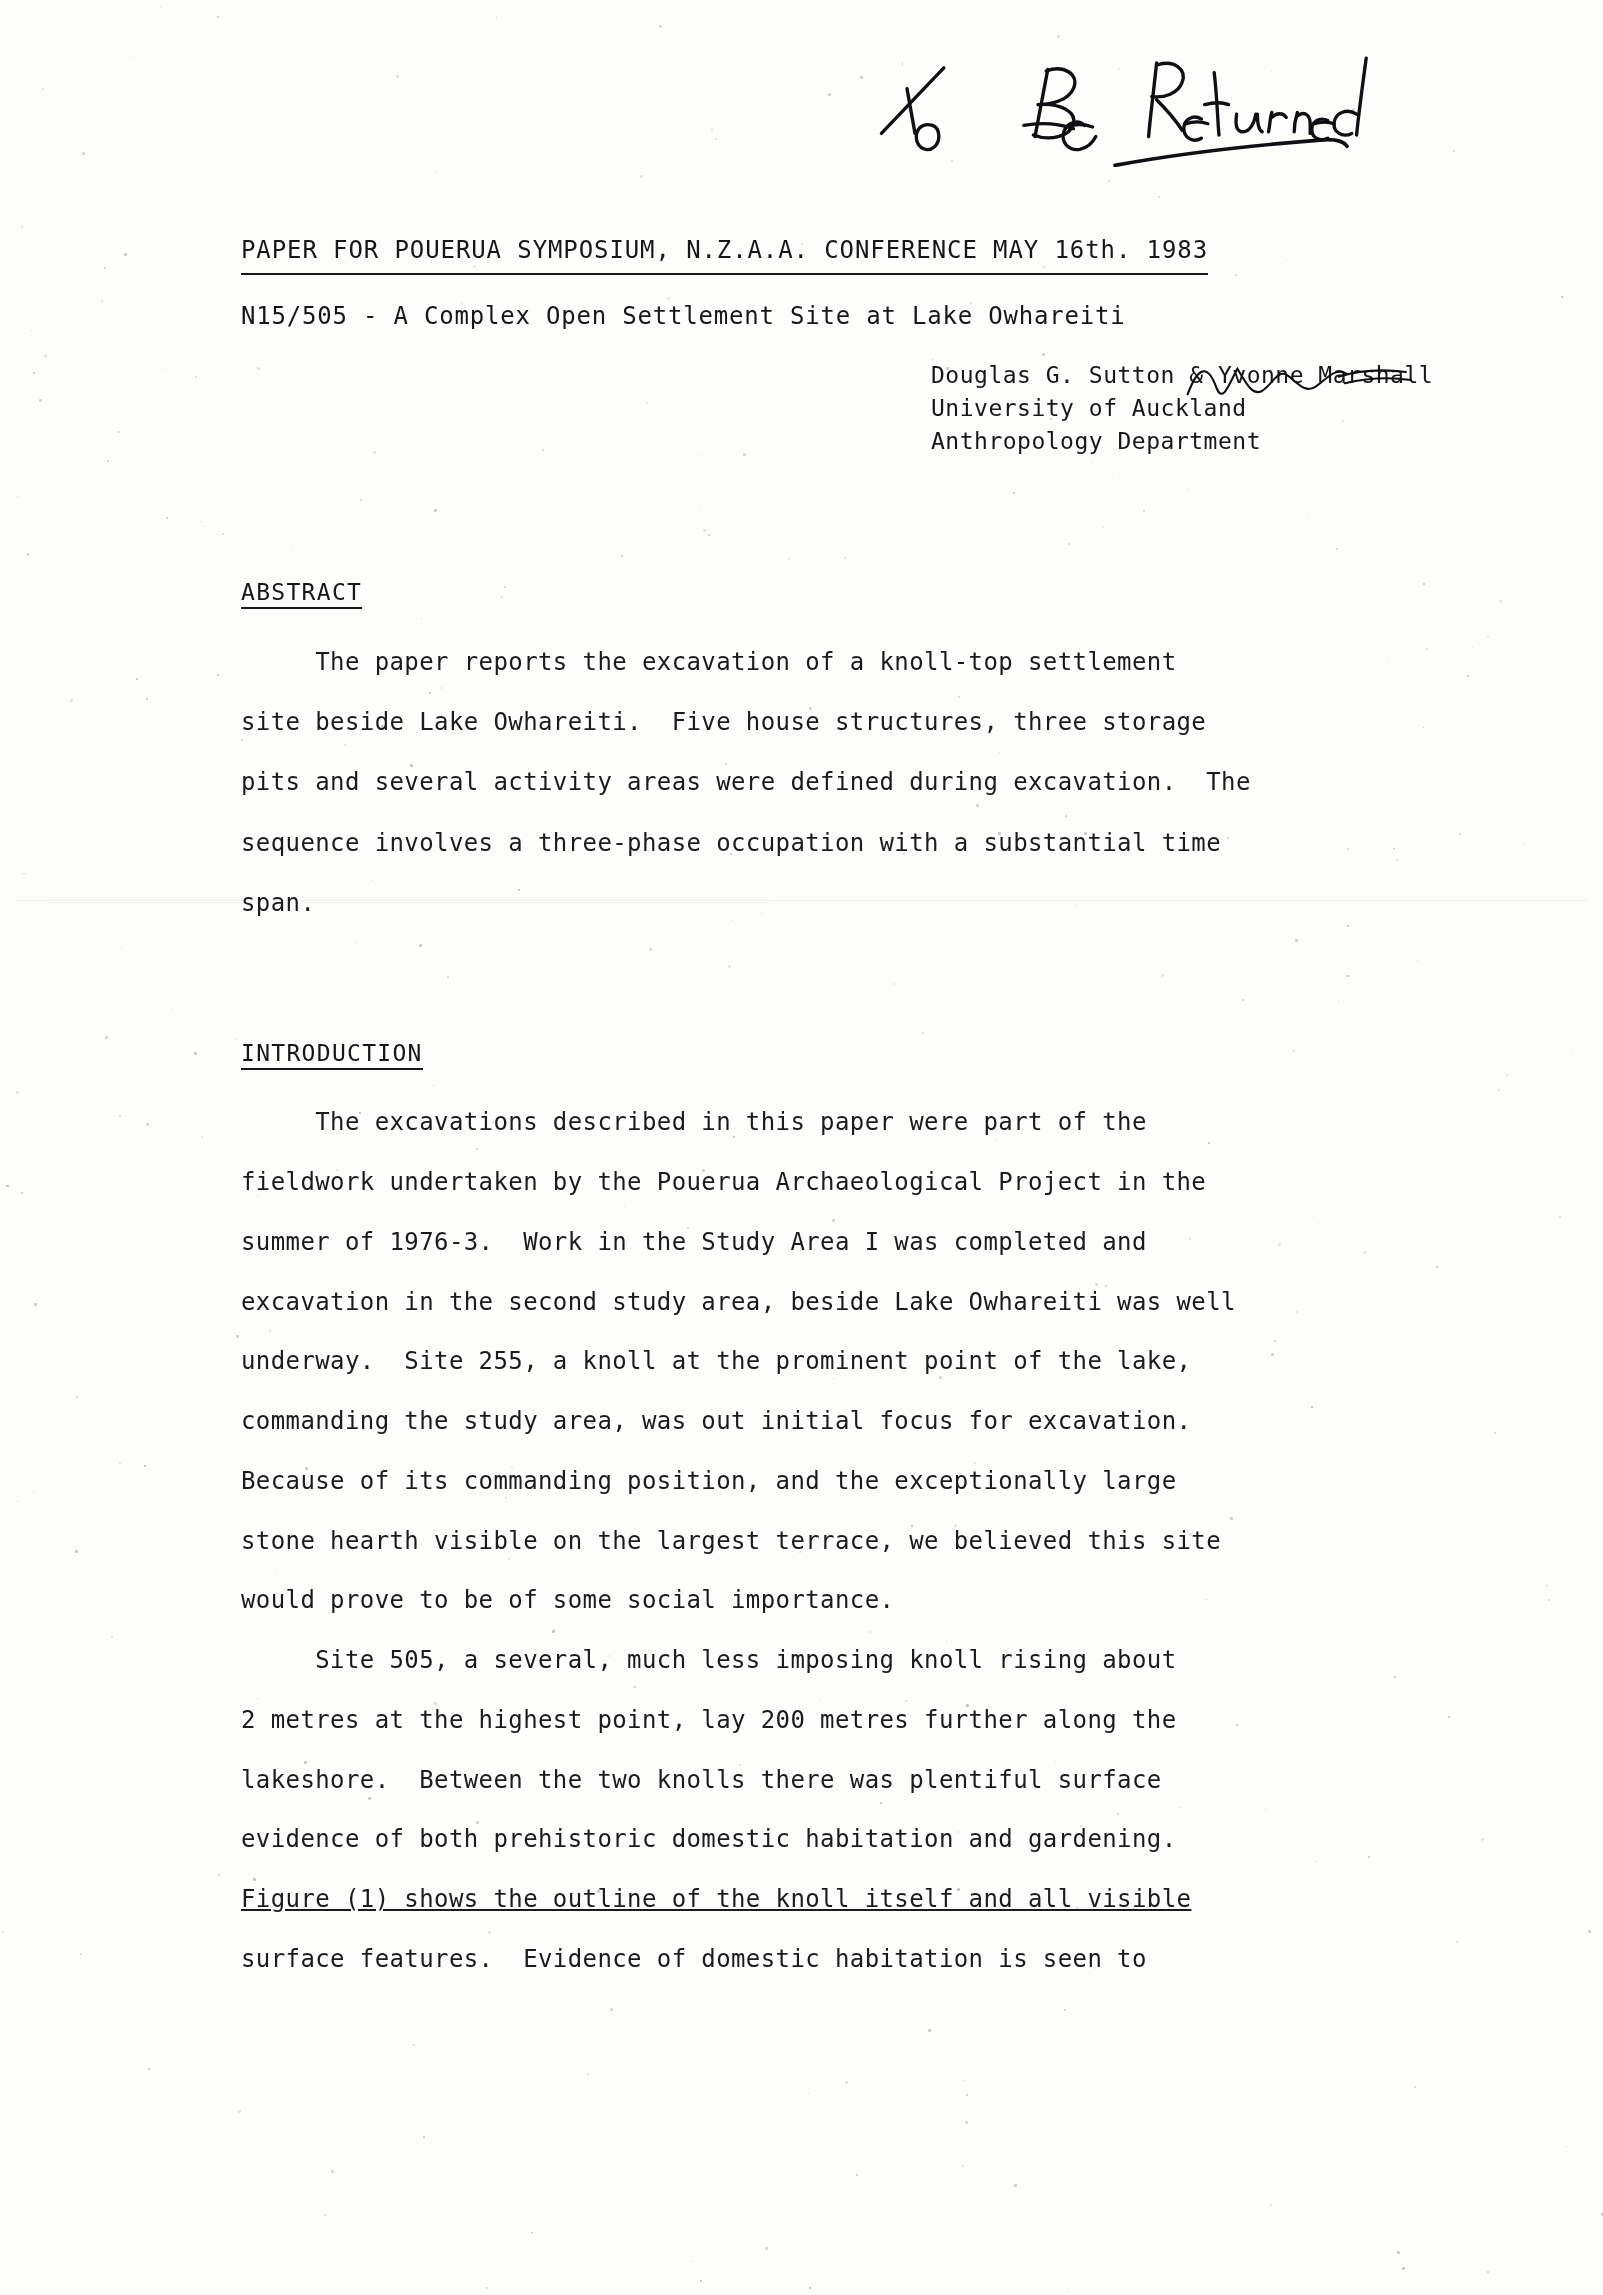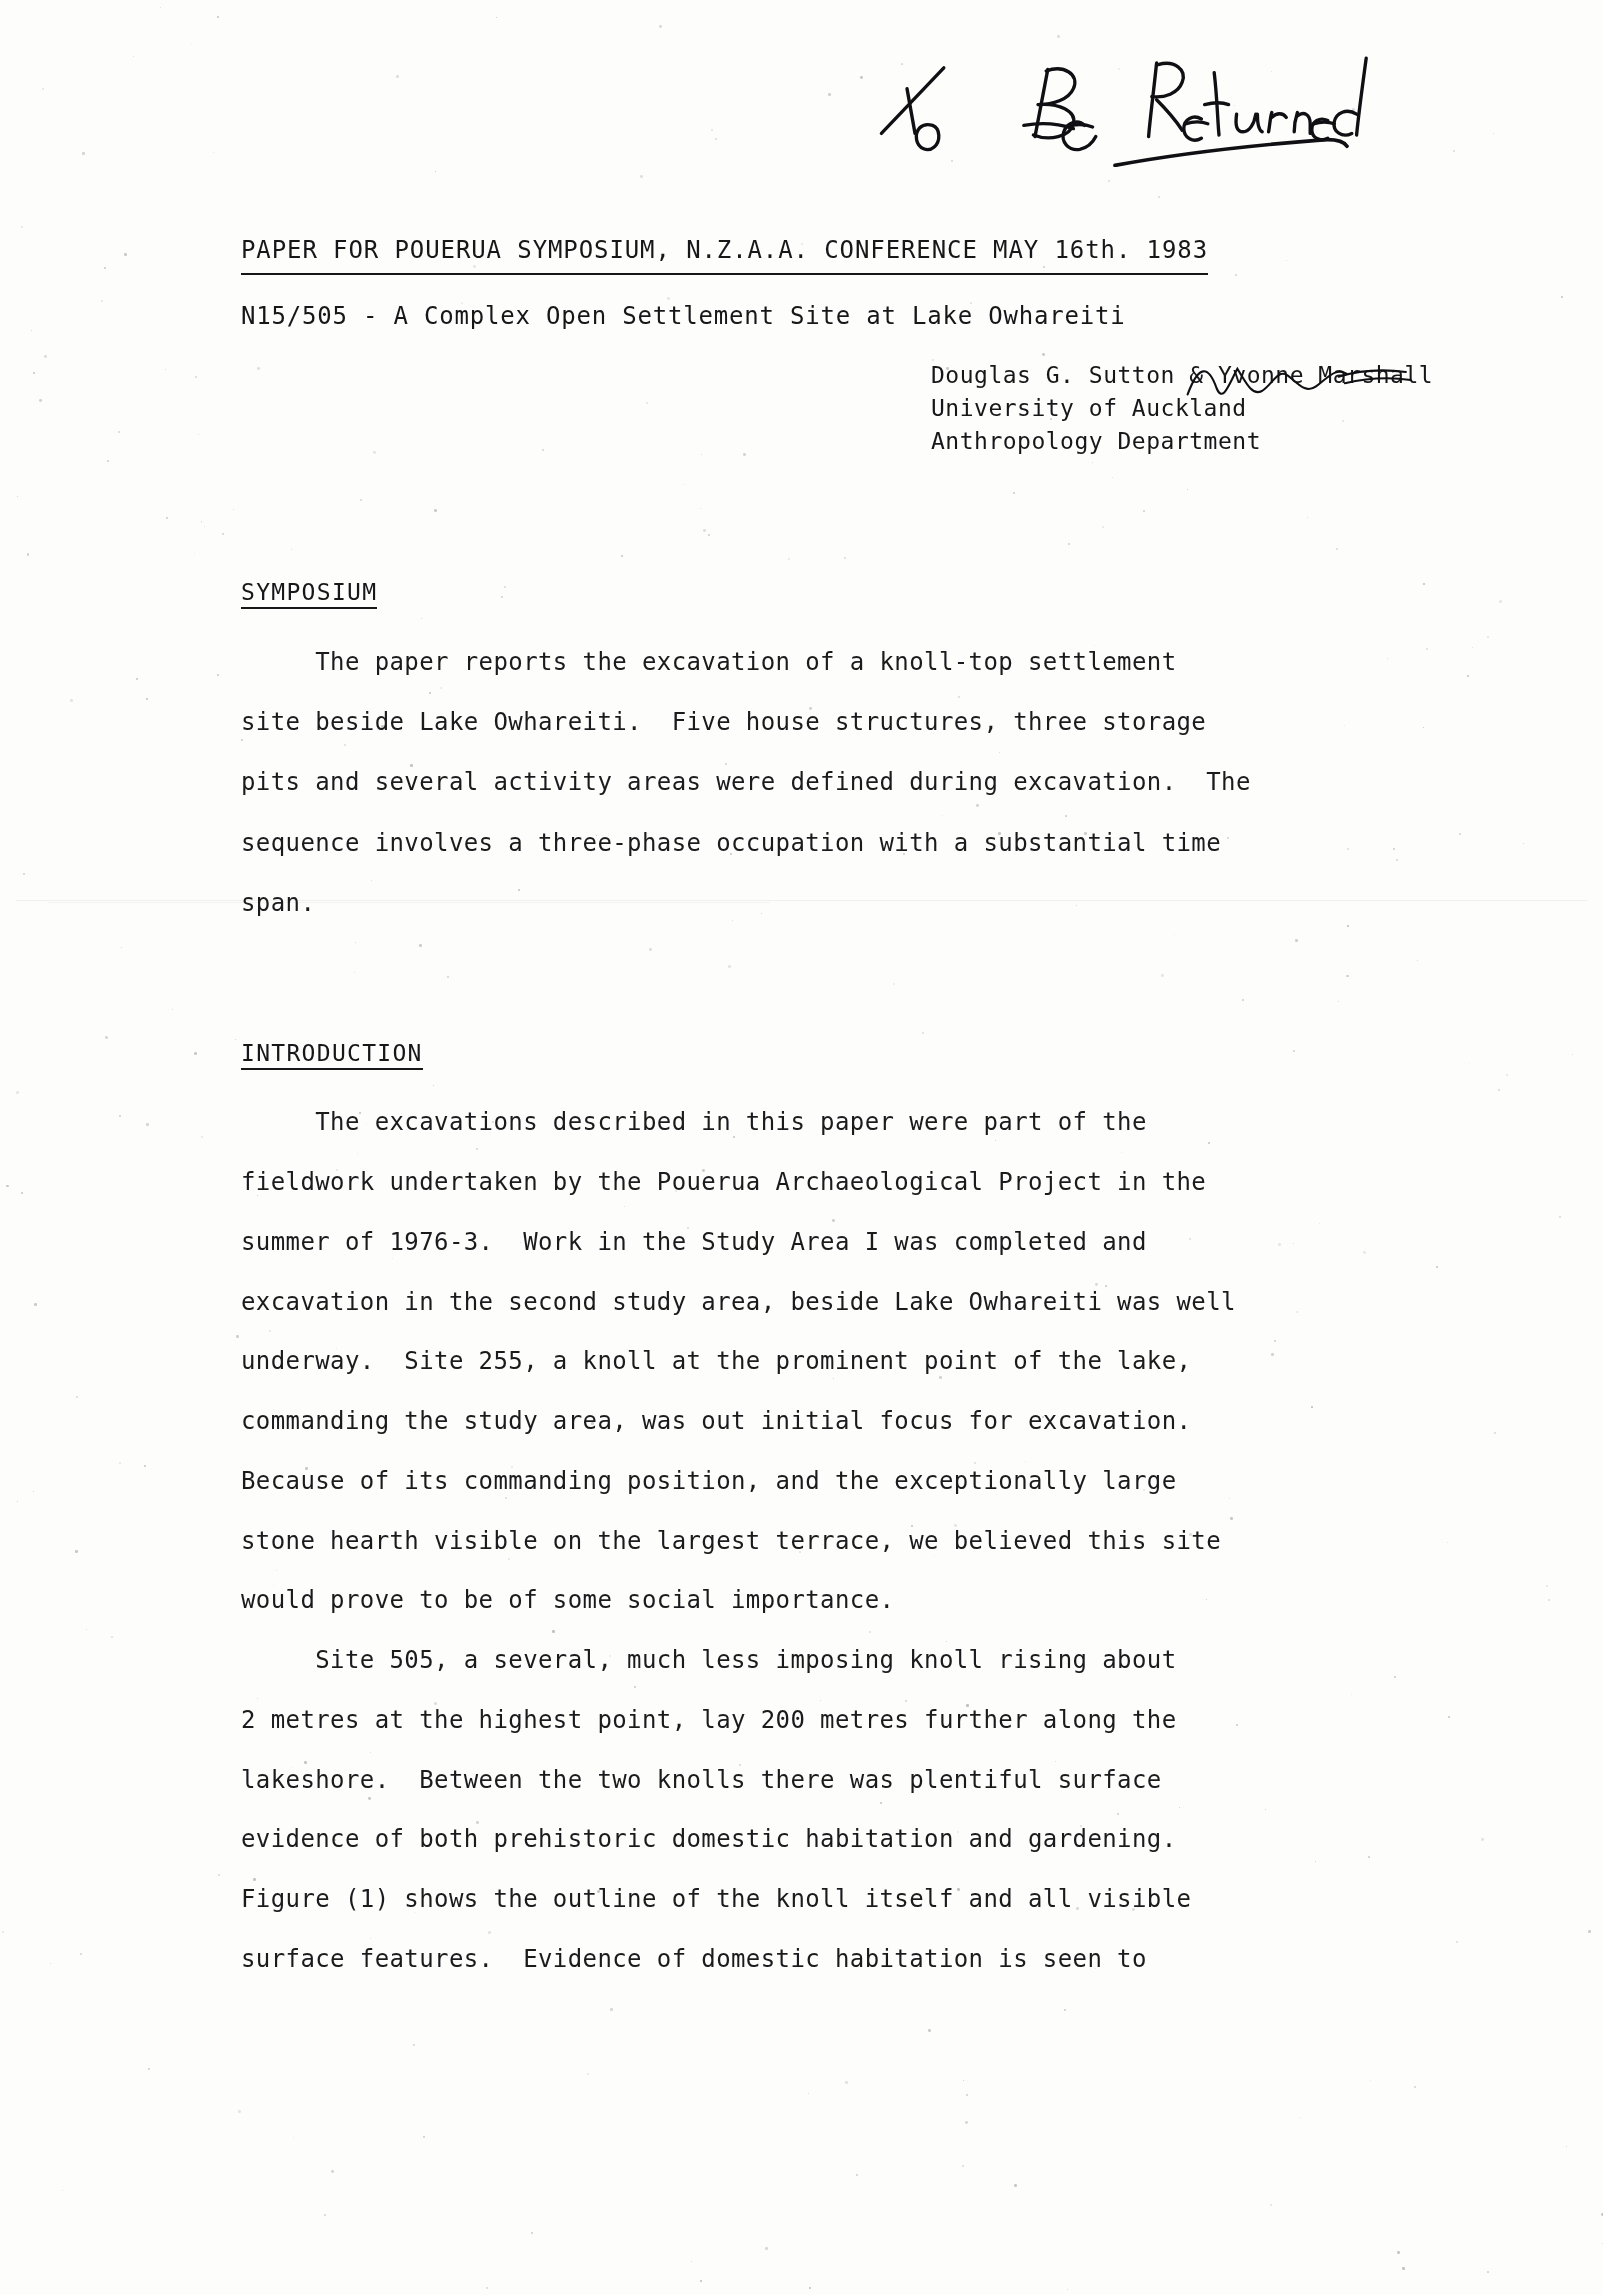--- a/index.html
+++ b/index.html
@@ -535,21 +535,21 @@
       <svg width="337" height="50" viewBox="0 0 420 62" fill="none" xmlns="http://www.w3.org/2000/svg">
         <g stroke="#101014" stroke-width="2.6" stroke-linecap="round" fill="none">
           <path d="M12 44 C26 6 38 8 48 36 C56 56 64 30 74 12 C84 28 92 46 104 40
                    C116 34 124 12 136 20 C148 28 158 44 172 34 C186 24 196 10 210 18"></path>
           <path d="M200 22 C226 14 254 12 284 16"></path>
           <path d="M208 30 C234 24 262 22 290 26"></path>
         </g>
       </svg>
     </div>
 
-    <div class="tw sec-head sec-abstract">SYMPOSIUM</div>
+    <div class="tw sec-head sec-abstract">ABSTRACT</div>
     <div id="abstract-lines">
         <div class="tw body-line" style="top: 648px;">     The paper reports the excavation of a knoll-top settlement</div>
         <div class="tw body-line" style="top: 708px;">site beside Lake Owhareiti.  Five house structures, three storage</div>
         <div class="tw body-line" style="top: 768px;">pits and several activity areas were defined during excavation.  The</div>
         <div class="tw body-line" style="top: 829px;">sequence involves a three-phase occupation with a substantial time</div>
         <div class="tw body-line" style="top: 889px;">span.</div>
       </div>
 
     <div class="tw sec-head sec-intro">INTRODUCTION</div>
     <div id="intro-lines">
@@ -559,19 +559,19 @@
         <div class="tw body-line" style="top: 1288px;">excavation in the second study area, beside Lake Owhareiti was well</div>
         <div class="tw body-line" style="top: 1347px;">underway.  Site 255, a knoll at the prominent point of the lake,</div>
         <div class="tw body-line" style="top: 1407px;">commanding the study area, was out initial focus for excavation.</div>
         <div class="tw body-line" style="top: 1467px;">Because of its commanding position, and the exceptionally large</div>
         <div class="tw body-line" style="top: 1527px;">stone hearth visible on the largest terrace, we believed this site</div>
         <div class="tw body-line" style="top: 1586px;">would prove to be of some social importance.</div>
         <div class="tw body-line" style="top: 1646px;">     Site 505, a several, much less imposing knoll rising about</div>
         <div class="tw body-line" style="top: 1706px;">2 metres at the highest point, lay 200 metres further along the</div>
         <div class="tw body-line" style="top: 1766px;">lakeshore.  Between the two knolls there was plentiful surface</div>
         <div class="tw body-line" style="top: 1825px;">evidence of both prehistoric domestic habitation and gardening.</div>
-        <div class="tw body-line" style="top: 1885px;">Figure (1) shows the outline of the knoll itself and all visible</div>
+        <div class="tw body-line" style="top: 1885px; text-decoration: underline;">Figure (1) shows the outline of the knoll itself and all visible</div>
         <div class="tw body-line" style="top: 1945px;">surface features.  Evidence of domestic habitation is seen to</div>
       </div>
 
   </div>
 </div>
 
 
 </body></html>

